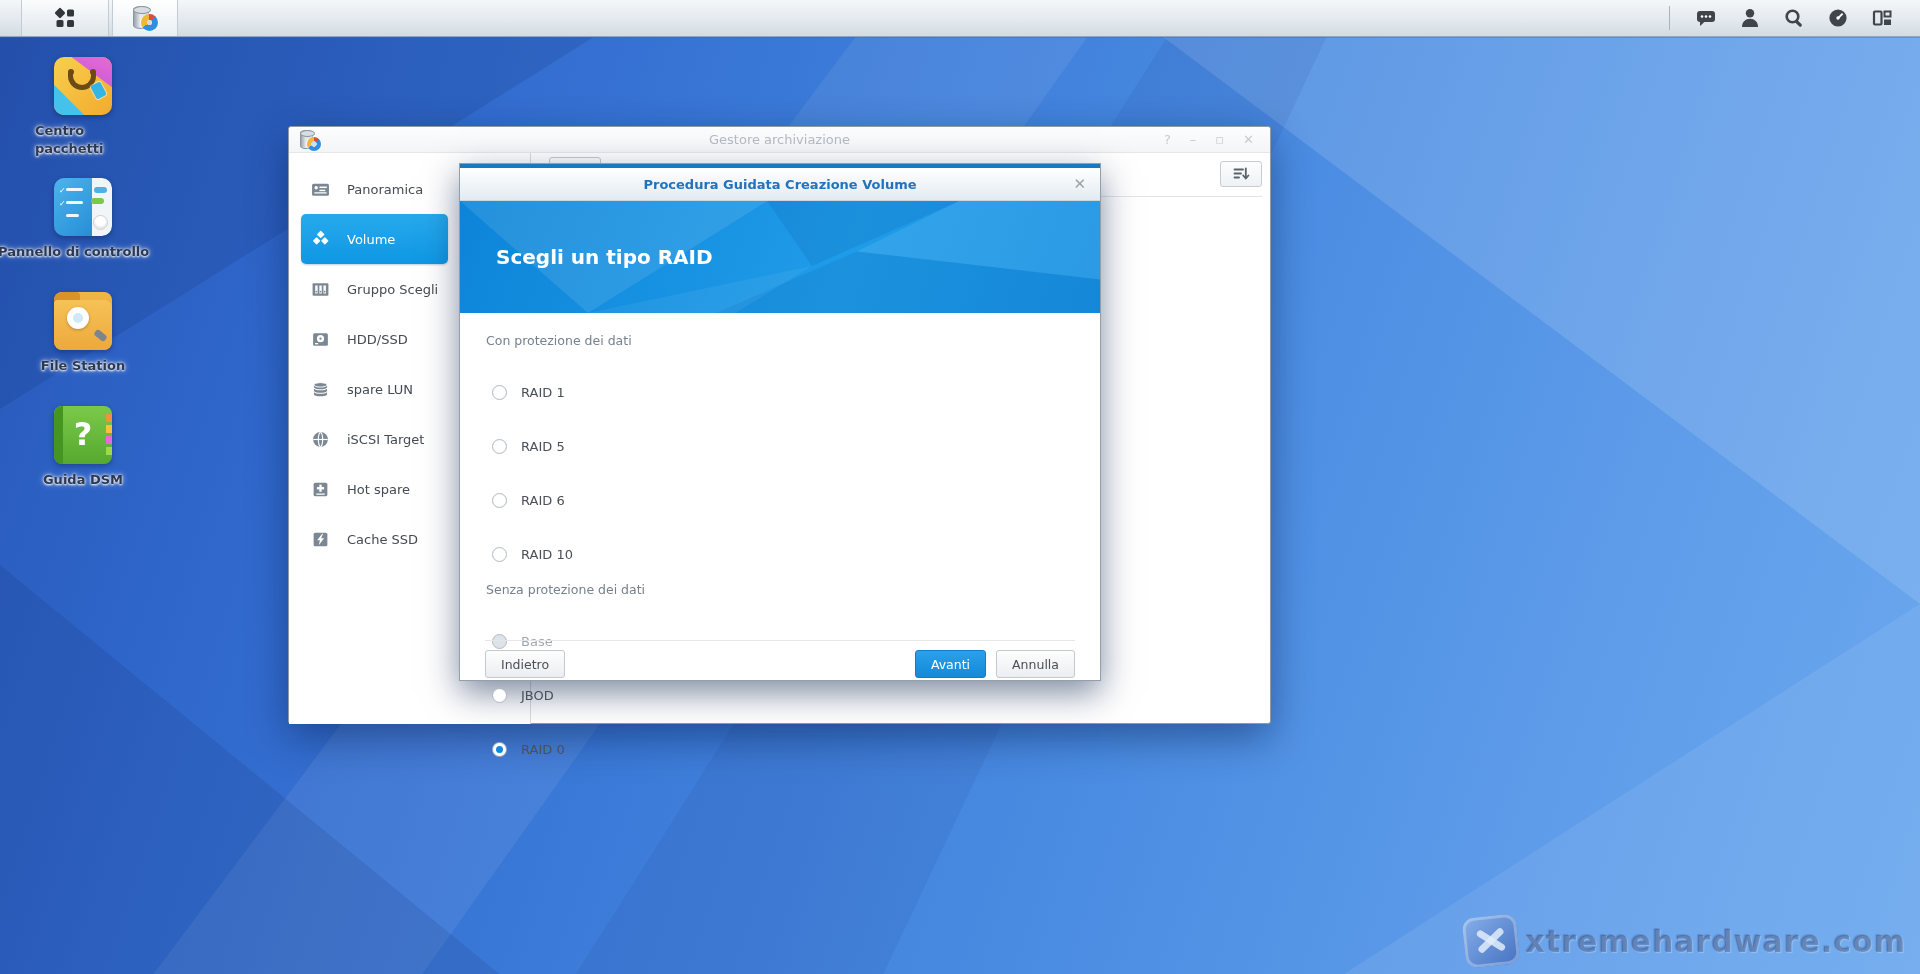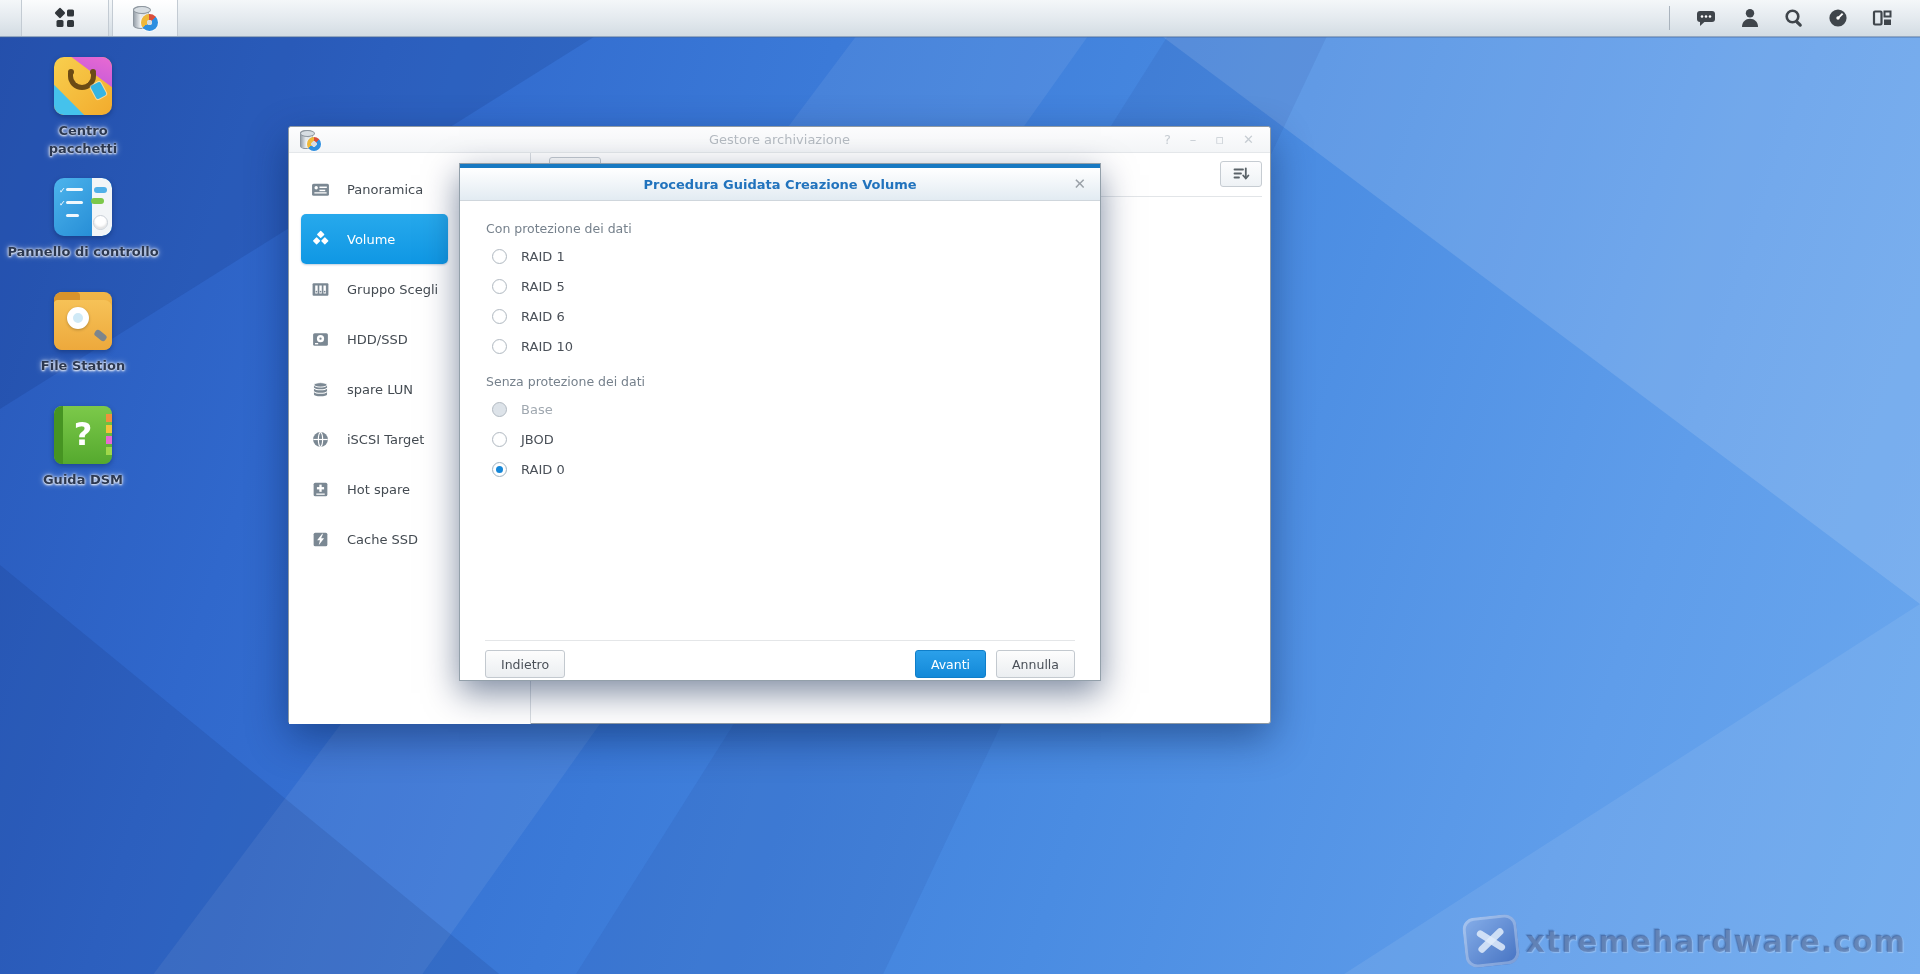--- a/index.html
+++ b/index.html
@@ -44,21 +44,21 @@
       conic-gradient(#d94f3d 0deg 50deg,#2e8fe0 50deg 235deg,#efb83a 235deg 360deg);
     box-shadow:0 0 0 1px rgba(255,255,255,.6); }
   .sm-icon.small { width:22px; height:22px; }
   .sm-icon.small .sm-cyl { width:13px; height:19px; }
   .sm-icon.small .sm-cyl::before { width:13px; height:5px; }
   .sm-icon.small .sm-pie { width:14px; height:14px; }
 
   
   .desk-col { position:absolute; left:20px; top:0; z-index:2; }
   .desk-item { position:absolute; width:126px; display:flex; flex-direction:column; align-items:center; cursor:pointer; }
-  .desk-label { margin-top:7px; font-size:13px; font-weight:bold; color:#2c3850; text-align:center; line-height:1.35;
+  .desk-label { margin-top:7px; font-size:13px; font-weight:bold; color:#2c3850; line-height:1.35;
     text-shadow:0 0 3px rgba(255,255,255,.95),0 1px 2px rgba(255,255,255,.8),0 0 6px rgba(255,255,255,.7); }
   .desk-item.narrow .desk-label { width:96px; }
   .desk-item.wide .desk-label { width:170px; }
   .dicon { position:relative; width:58px; height:58px; border-radius:10px; overflow:hidden;
     box-shadow:0 2px 5px rgba(0,20,60,.35); }
 
   
   .ic-pkg { background:linear-gradient(135deg,#f8cf4e,#f2ab2d); }
   .ic-pkg .tri-pink { position:absolute; inset:0; background:linear-gradient(200deg,#e96ad2,#9e49e0);
     clip-path:polygon(30% 0,100% 0,100% 52%); }
@@ -141,21 +141,21 @@
   .f1 { background:rgba(255,255,255,.10); clip-path:polygon(0 0,48% 0,20% 100%); }
   .f2 { background:rgba(0,50,110,.10); clip-path:polygon(48% 0,78% 0,55% 58%); }
   .f3 { background:rgba(255,255,255,.09); clip-path:polygon(78% 0,100% 0,100% 70%,62% 45%); }
   .f4 { background:rgba(0,40,100,.08); clip-path:polygon(62% 45%,100% 70%,100% 100%,40% 100%); }
   .f5 { background:rgba(255,255,255,.06); clip-path:polygon(20% 100%,55% 58%,43% 100%); }
   .dlg-heading { position:absolute; left:36px; top:44px; color:#ffffff; font-size:20px; font-weight:bold; z-index:1; }
 
   .dlg-body { padding:20px 30px 0 26px; }
   .sec-label { font-size:12.5px; color:#76818c; height:20px; }
   .sec-label.second { margin-top:13px; }
-  .radio-row { display:flex; align-items:center; height:30px; cursor:pointer; }
+  .radio-row { display:flex; align-items:center; height:30px; cursor:pointer;margin-top:24px; }
   .radio { width:15px; height:15px; margin-left:6px; border-radius:50%;
     border:1px solid #b2bac2; background:radial-gradient(#ffffff 55%,#eef2f5); position:relative; flex:none; }
   .radio-row.selected .radio { border-color:#9fb3c2; }
   .radio-row.selected .radio::after { content:""; position:absolute; left:3px; top:3px; width:7px; height:7px;
     border-radius:50%; background:#1587d8; }
   .radio-row.disabled .radio { background:#dde3e9; }
   .radio-lbl { margin-left:14px; font-size:13px; color:#4a5058; }
   .radio-row.disabled .radio-lbl { color:#a0a8b0; }
 
   .dlg-footer { position:absolute; left:0; right:0; bottom:0; height:40px; }
@@ -432,20 +432,28 @@
       </div>
     </div>
   </div>
 
   <div class="dialog">
     <div class="dlg-stripe"></div>
     <div class="dlg-titlebar">
       <span class="dlg-title">Procedura Guidata Creazione Volume</span>
       <span class="dlg-close">✕</span>
     </div>
+    <div class="dlg-banner">
+      <div class="fct f1"></div>
+        <div class="fct f2"></div>
+        <div class="fct f3"></div>
+      <div class="fct f4"></div>
+        <div class="fct f5"></div>
+      <div class="dlg-heading">Scegli un tipo RAID</div>
+    </div>
 
     <div class="dlg-body">
       <div class="sec-label">Con protezione dei dati</div>
 
       <div class="radio-row">
         <span class="radio"></span>
         <span class="radio-lbl">RAID 1</span>
       </div>
       <div class="radio-row">
         <span class="radio"></span>

